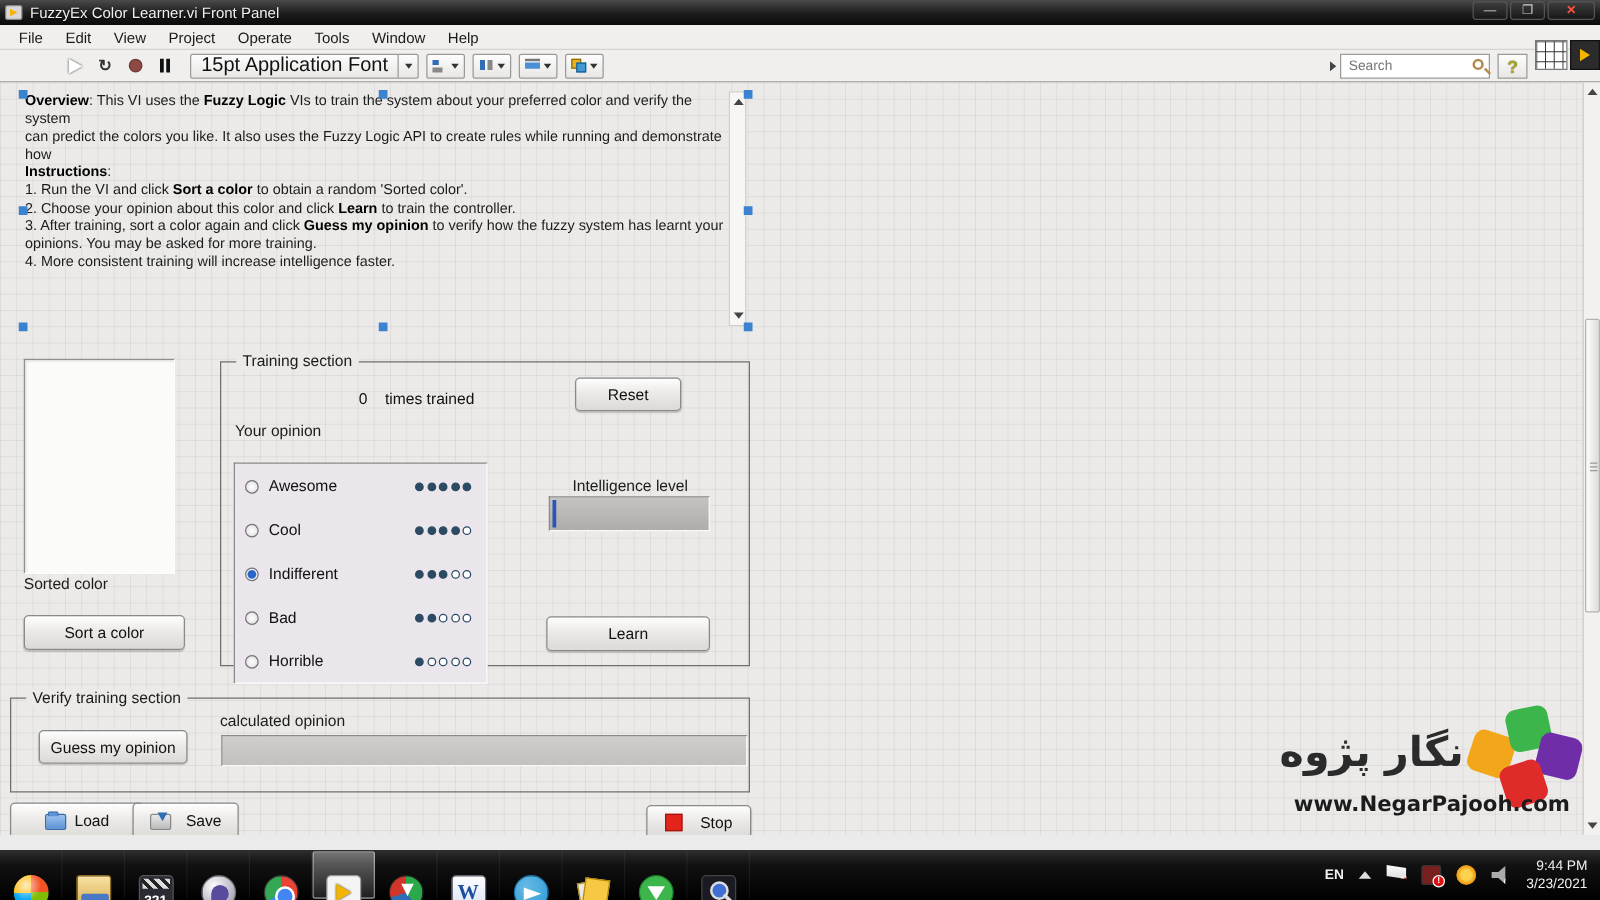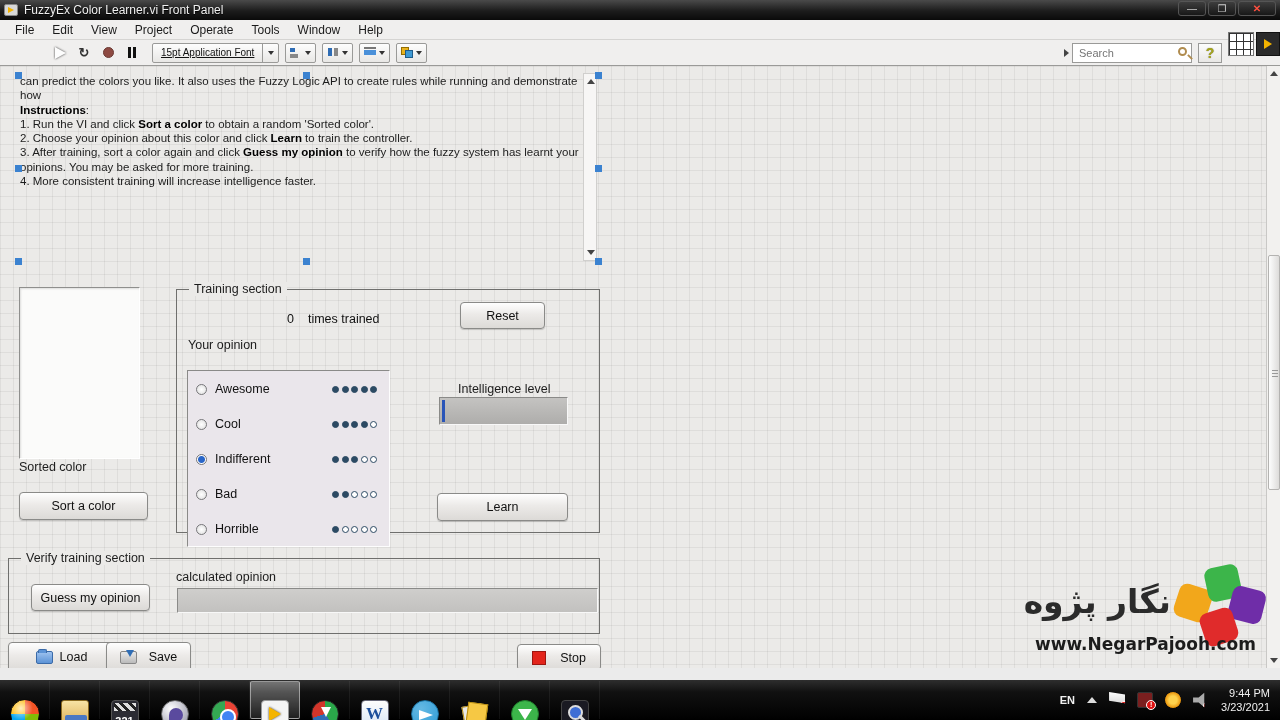--- a/index.html
+++ b/index.html
@@ -33,21 +33,21 @@
   .tb-btn { position:relative; width:22px; height:20px; border:1px solid transparent; border-radius:2px;
     display:flex; align-items:center; justify-content:center; margin:0 1px; }
   .run-arrow { width:0; height:0; border-left:11px solid #fdfdfd; border-top:6px solid transparent;
     border-bottom:6px solid transparent; filter:drop-shadow(0 0 1px #333); }
   .run-cont { font-size:13px; font-weight:bold; color:#333; }
   .abort-dot { width:11px; height:11px; border-radius:50%; background:#8e4a42; border:1px solid #6b3a34; }
   .pause-bars { display:flex; gap:2px; }
   .pause-bars i { width:3px; height:11px; background:#111; }
   #font-select { height:20px; margin-left:8px; display:flex; align-items:center;
     border:1px solid #9a9a98; background:linear-gradient(#fdfdfd,#e8e7e5); border-radius:2px; }
-  #font-select .label { font-size:10px; padding:0 8px; color:#111;text-decoration:underline; }
+  #font-select .label { font-size:16px; padding:0 8px; color:#111; }
   .dd-arrow { width:0; height:0; border-top:4px solid #333; border-left:3.5px solid transparent;
     border-right:3.5px solid transparent; }
   #font-select .dd-part { border-left:1px solid #9a9a98; height:100%; width:16px;
     display:flex; align-items:center; justify-content:center; }
   .layout-dd { height:20px; margin-left:6px; display:flex; align-items:center; gap:3px; padding:0 4px;
     border:1px solid #9a9a98; background:linear-gradient(#fdfdfd,#e8e7e5); border-radius:2px; }
   .mini-ic { width:12px; height:11px; position:relative; }
   .mini-ic i { position:absolute; background:#555; }
   .mini-ic.align i:nth-child(1){ left:0; top:1px; width:5px; height:4px; background:#2f6db5; }
   .mini-ic.align i:nth-child(2){ left:0; top:7px; width:8px; height:4px; background:#888; }
@@ -326,20 +326,21 @@
       </div>
     </div>
     <div id="help-btn">?</div>
     <div id="conn-pane"></div>
     <div id="vi-icon-big"></div>
   </div>
 
   <div id="panel">
 
     <div id="instructions">
+        <div class="instr-line"><b>Overview</b><span>: This VI uses the </span><b>Fuzzy Logic</b><span> VIs to train the system about your preferred color and verify the system</span></div>
         <div class="instr-line"><span>can predict the colors you like. It also uses the Fuzzy Logic API to create rules while running and demonstrate how</span></div>
         <div class="instr-line"><b>Instructions</b><span>:</span></div>
         <div class="instr-line"><span>1. Run the VI and click </span><b>Sort a color</b><span> to obtain a random 'Sorted color'.</span></div>
         <div class="instr-line"><span>2. Choose your opinion about this color and click </span><b>Learn</b><span> to train the controller.</span></div>
         <div class="instr-line"><span>3. After training, sort a color again and click </span><b>Guess my opinion</b><span> to verify how the fuzzy system has learnt your</span></div>
         <div class="instr-line"><span>opinions. You may be asked for more training.</span></div>
         <div class="instr-line"><span>4. More consistent training will increase intelligence faster.</span></div>
       </div>
     <div id="instr-scroll">
       <span class="sb-up"></span>

